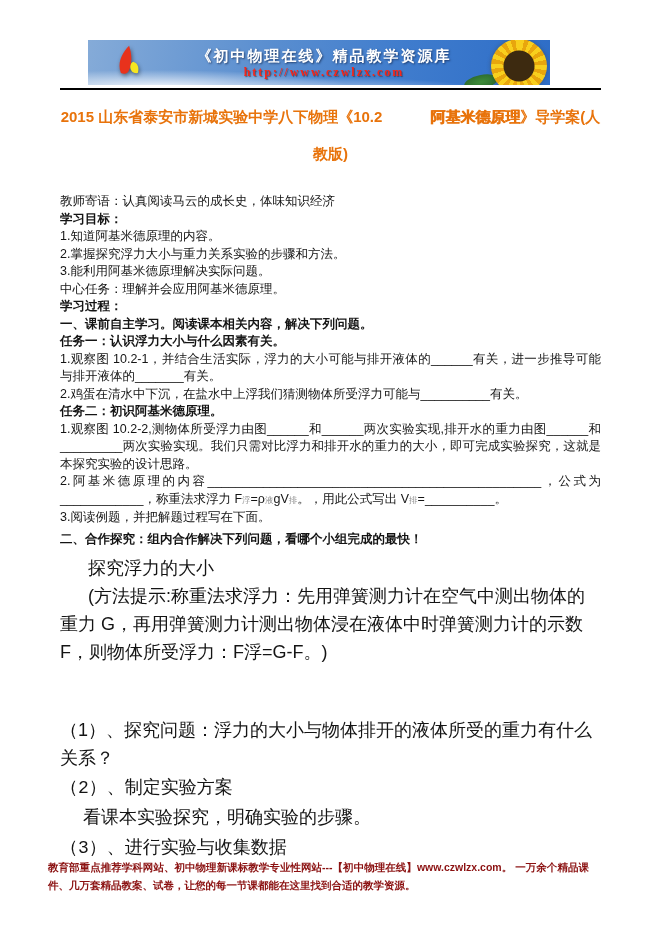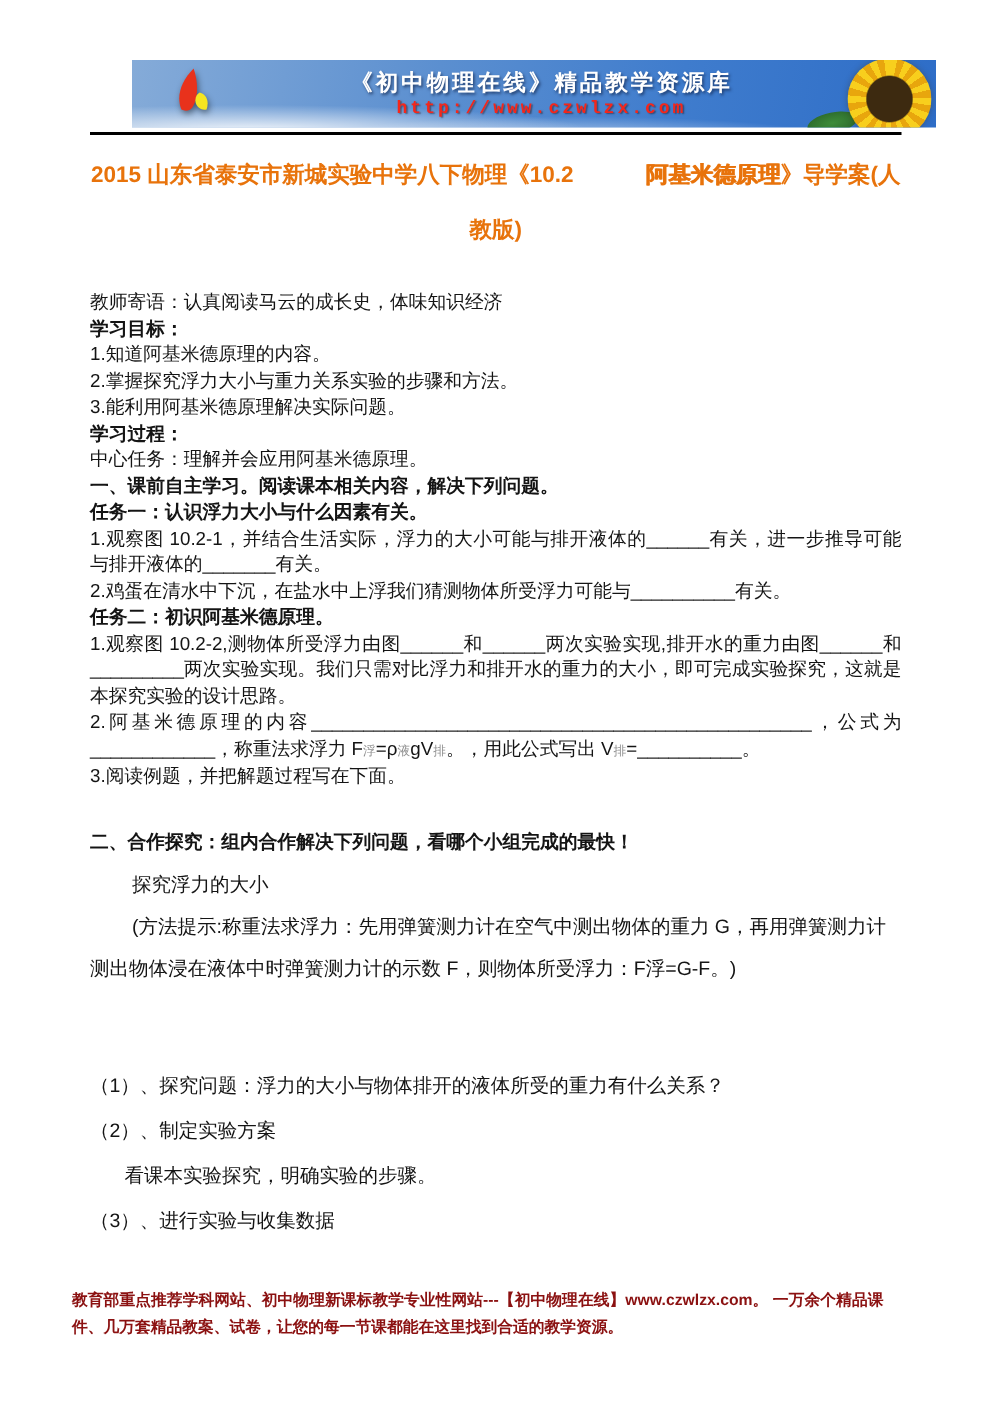--- a/index.html
+++ b/index.html
@@ -5,37 +5,37 @@
   html,body{margin:0;padding:0;background:#ffffff;}
   .page{
     position:relative;width:661px;height:936px;background:#ffffff;
     font-family:"Liberation Sans","DejaVu Sans",sans-serif;color:#141414;
     overflow:hidden;
   }
   .content{position:absolute;left:60px;top:0;width:541px;}
 
   
   .banner{
-    position:relative;margin:40px 0 0 28px;width:536px;height:45px;
+    position:relative;margin:40px 0 0 28px;width:462px;height:45px;
     display:flex;align-items:center;overflow:hidden;
     background:
       radial-gradient(60% 55% at 15% 105%, rgba(255,255,255,.9), rgba(255,255,255,0) 70%),
       radial-gradient(45% 45% at 55% 115%, rgba(255,255,255,.55), rgba(255,255,255,0) 70%),
       linear-gradient(100deg,#85abd8 0%,#5b8fd0 38%,#3f7ccd 68%,#2e6dc7 100%);
   }
   .logo{width:40px;height:40px;margin-left:22px;flex:0 0 auto;
     filter:drop-shadow(1px 2px 2px rgba(0,0,0,.45));}
   .banner-text{flex:1 1 auto;text-align:center;padding-right:52px;line-height:1;}
   .banner-title{
     color:#ffffff;font-weight:bold;font-size:15px;letter-spacing:2px;
     text-shadow:1px 1px 2px rgba(20,40,80,.75);
   }
   .banner-url{
     margin-top:3px;color:#f5261b;font-weight:bold;font-size:12px;letter-spacing:2px;
-    font-family:Liberation Mono, monospace;
+    font-family:Liberation Serif, serif;
     text-shadow:1px 1px 1px rgba(40,20,20,.5);
   }
   .sunflower{
     position:absolute;right:3px;bottom:-8px;width:56px;height:54px;border-radius:50%;
     background:
       radial-gradient(circle at 50% 50%, #3d2a10 0 15px, rgba(0,0,0,0) 16px),
       repeating-conic-gradient(#f8cf1d 0deg 11deg,#e8a60d 11deg 22deg);
     box-shadow:0 0 4px rgba(60,40,0,.35);
   }
   .leaf{
@@ -47,29 +47,29 @@
 
   
   .doc-title{margin-top:8px;text-align:center;font-size:15px;font-weight:bold;}
   .title-line{line-height:37px;}
   .doc-title .b{text-shadow:.6px 0 0 currentColor;padding-left:48px;}
 
   
   .doc-body{margin-top:21px;}
   .para{margin:0;}
   .pA{font-size:12.5px;line-height:17.5px;text-align:justify;}
-  .pB{font-size:13px;line-height:28px;}
+  .pB{font-size:18px;line-height:28px;}
   .b{font-weight:bold;}
   .sub{font-size:8.5px;color:#8f8f8f;}
   .ind2{text-indent:28px;}
   .ind15{text-indent:23px;}
-  .mt15{margin-top:26px;}
+  .mt15{margin-top:4px;}
   .mt6{margin-top:6px;}
   .mt50{margin-top:50px;}
-  .mt2{margin-top:2px;}
+  .mt2{margin-top:2px;font-family:Liberation Mono, monospace;}
 
   
   .footer{
     position:absolute;left:48px;top:858px;width:541px;
     font-size:10.5px;line-height:18px;font-weight:bold;color:#8b1111;
     text-align:justify;
   }
 </style>
 </head>
 <body>
@@ -96,22 +96,22 @@
         <div class="para title-line"><span>2015 山东省泰安市新城实验中学八下物理《10.2</span><span class="b">阿基米德原理</span><span>》导学案(人</span></div>
         <div class="para title-line"><span>教版)</span></div>
       </div>
 
     <div class="doc-body" id="doc-body">
         <div class="para  pA"><span>教师寄语：认真阅读马云的成长史，体味知识经济</span></div>
         <div class="para  pA"><span class="b">学习目标：</span></div>
         <div class="para  pA"><span>1.知道阿基米德原理的内容。</span></div>
         <div class="para  pA"><span>2.掌握探究浮力大小与重力关系实验的步骤和方法。</span></div>
         <div class="para  pA"><span>3.能利用阿基米德原理解决实际问题。</span></div>
+        <div class="para  pA"><span>中心任务：理解并会应用阿基米德原理。</span></div>
         <div class="para  pA"><span class="b">学习过程：</span></div>
-        <div class="para  pA"><span>中心任务：理解并会应用阿基米德原理。</span></div>
         <div class="para  pA"><span class="b">一、课前自主学习。阅读课本相关内容，解决下列问题。</span></div>
         <div class="para  pA"><span class="b">任务一：认识浮力大小与什么因素有关。</span></div>
         <div class="para  pA"><span>1.观察图 10.2-1，并结合生活实际，浮力的大小可能与排开液体的______有关，进一步推导可能与排开液体的_______有关。</span></div>
         <div class="para  pA"><span>2.鸡蛋在清水中下沉，在盐水中上浮我们猜测物体所受浮力可能与__________有关。</span></div>
         <div class="para  pA"><span class="b">任务二：初识阿基米德原理。</span></div>
         <div class="para  pA"><span>1.观察图 10.2-2,测物体所受浮力由图______和______两次实验实现,排开水的重力由图______和_________两次实验实现。我们只需对比浮力和排开水的重力的大小，即可完成实验探究，这就是本探究实验的设计思路。</span></div>
         <div class="para  pA"><span>2.阿基米德原理的内容</span><span>________________________________________________</span><span>，公式为</span><span>____________</span><span>，称重法求浮力 F</span><span class="sub">浮</span><span>=ρ</span><span class="sub">液</span><span>gV</span><span class="sub">排</span><span>。，用此公式写出 V</span><span class="sub">排</span><span>=</span><span>__________</span><span>。</span></div>
         <div class="para  pA"><span>3.阅读例题，并把解题过程写在下面。</span></div>
         <div class="para  pA mt15"><span class="b">二、合作探究：组内合作解决下列问题，看哪个小组完成的最快！</span></div>
         <div class="para  pB ind2 mt6"><span>探究浮力的大小</span></div>

